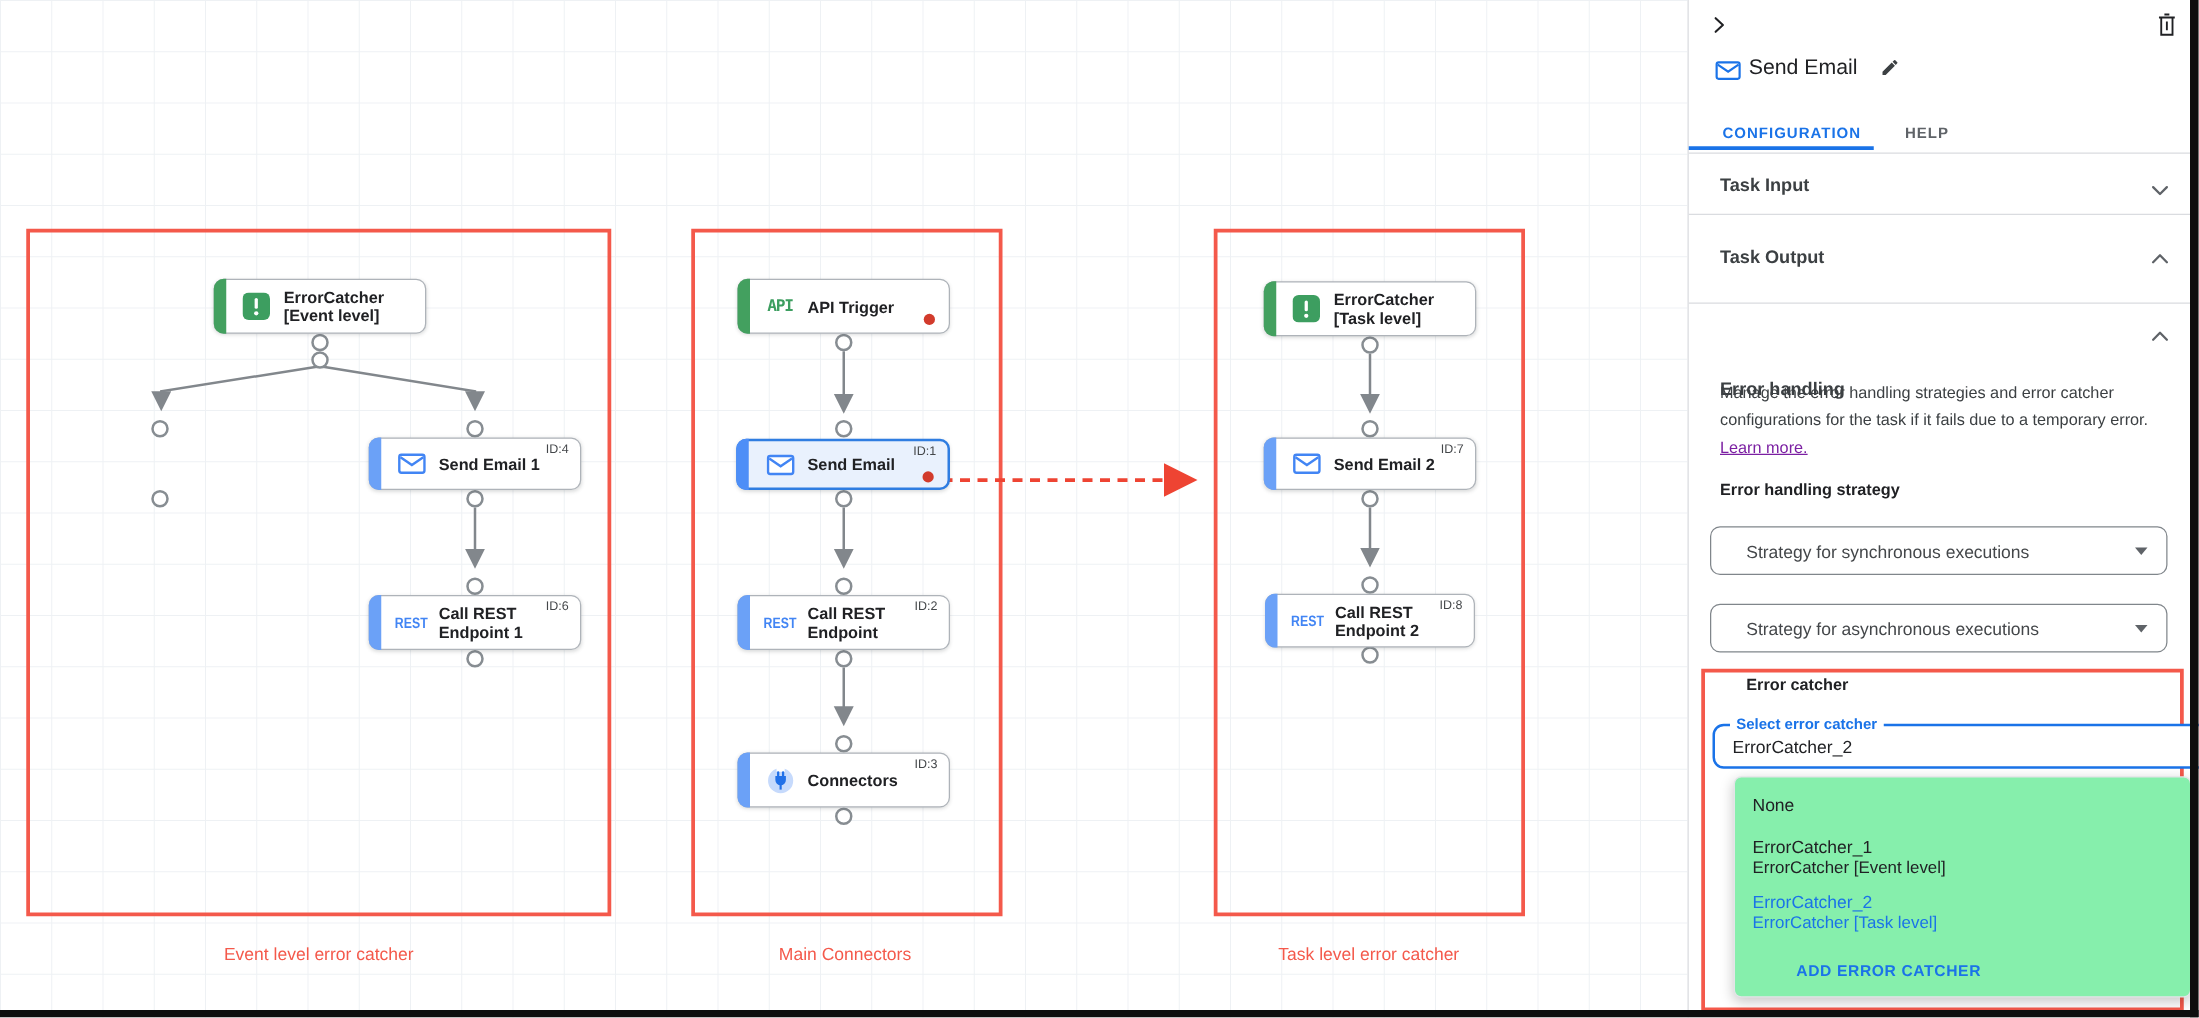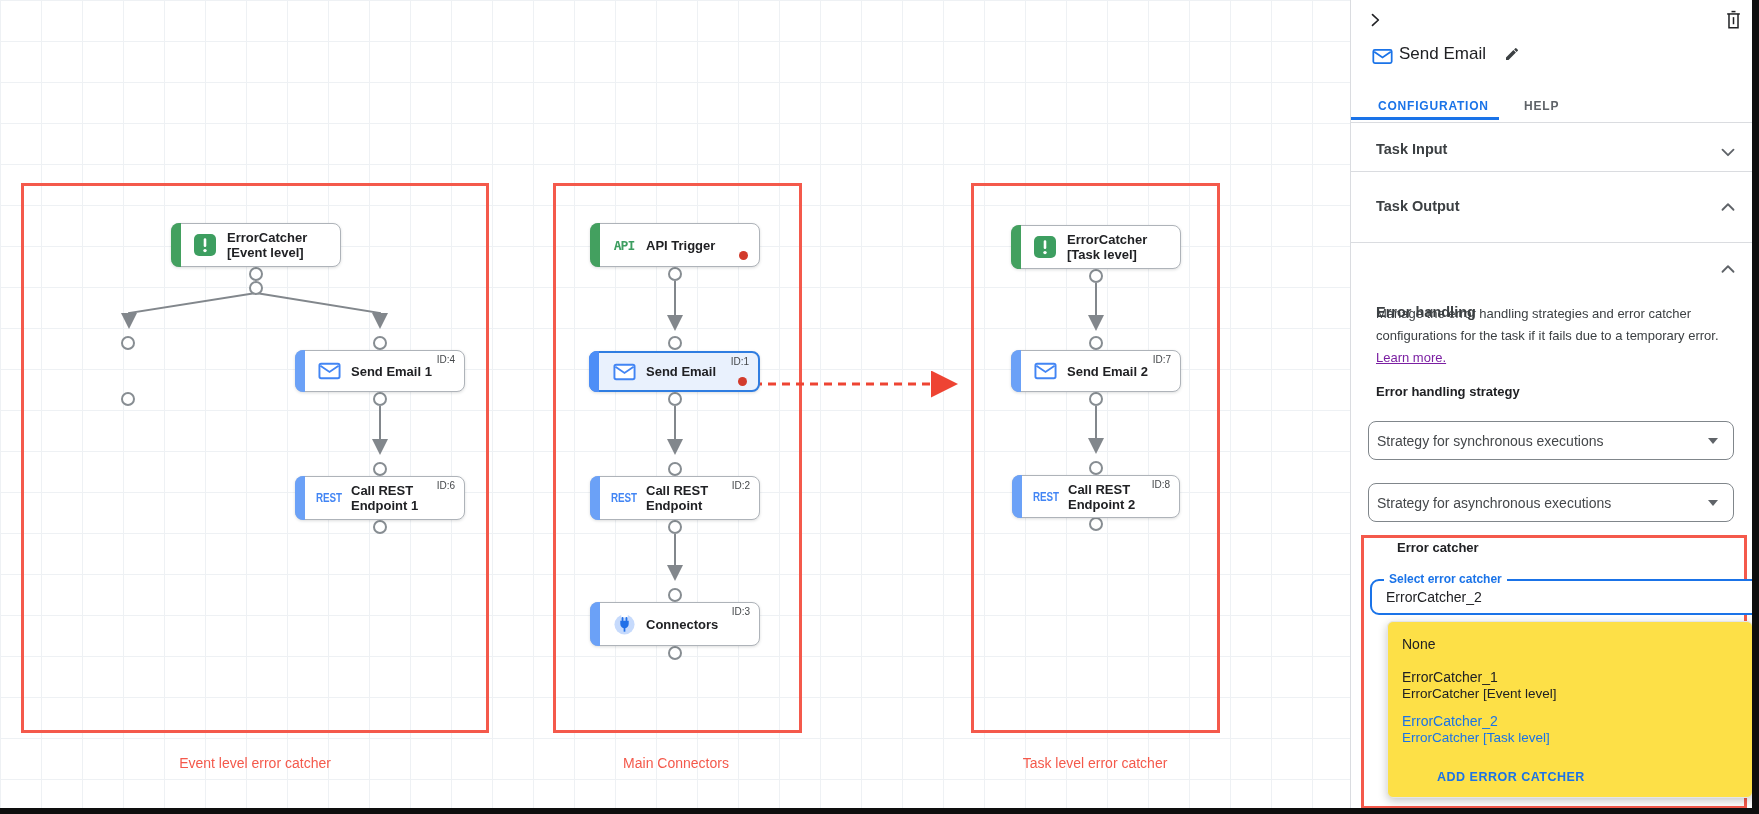--- a/index.html
+++ b/index.html
@@ -37,31 +37,31 @@
   .tab-config{color:#1a73e8;}
   .tab-help{color:#5f6368;}
   .underline{background:#1a73e8;height:3px;}
   .divider{position:absolute;left:0;width:402px;height:1px;background:#dadce0;}
   .sechead{font-size:14.5px;font-weight:700;color:#3c4043;}
   .desc{font-size:13px;line-height:22px;color:#3c4043;}
   .learn{color:#7b1fa2;text-decoration:underline;cursor:pointer;}
   .blabel{font-size:13px;font-weight:700;color:#202124;}
   .sel{position:absolute;width:366px;height:39px;border:1px solid #80868b;border-radius:8px;
        box-sizing:border-box;display:flex;align-items:center;background:#fff;cursor:pointer;}
-  .sel .txt{margin-left:8px;font-size:14px;color:#44474a;}
+  .sel .txt{margin-left:28px;font-size:14px;color:#44474a;}
   .caret{position:absolute;right:15px;top:16px;width:0;height:0;
          border-left:5px solid transparent;border-right:5px solid transparent;border-top:6px solid #5f6368;}
   .redbox{position:absolute;border:3px solid #f4594b;box-sizing:border-box;}
   .fsel{position:absolute;width:414px;height:36px;border:2px solid #1a73e8;border-radius:9px;
         box-sizing:border-box;background:#fff;cursor:pointer;}
   .fsel .flabel{position:absolute;left:12px;top:-9px;background:#fff;padding:0 5px;
         font-size:12px;font-weight:700;color:#1a73e8;white-space:nowrap;}
   .fsel .val{position:absolute;left:14px;top:8px;font-size:14px;color:#202124;}
   .fsel .caret{border-top-color:#1a73e8;top:14px;right:13px;}
-  .menu{position:absolute;width:366px;height:177px;background:#fde047;border:1px solid #e3e5e8;border-radius:6px;
+  .menu{position:absolute;width:366px;height:177px;background:#86efac;border:1px solid #e3e5e8;border-radius:6px;
         box-shadow:0 3px 10px rgba(0,0,0,.22);box-sizing:border-box;}
   .mitem{position:absolute;left:14px;font-size:14px;color:#202124;white-space:nowrap;cursor:pointer;}
   .mname{font-weight:400;}
   .mdetail{font-size:13.5px;}
   .msel{color:#1a73e8;}
   .maction{position:absolute;left:17px;font-size:12.5px;font-weight:700;letter-spacing:.5px;color:#1a73e8;cursor:pointer;margin-left:32px;}
   
   .edge-r{position:absolute;right:0;top:0;width:7px;height:814px;background:#0e0e0e;z-index:50;}
   .edge-b{position:absolute;left:0;top:808px;width:1759px;height:6px;background:#0e0e0e;z-index:50;}
 </style>

